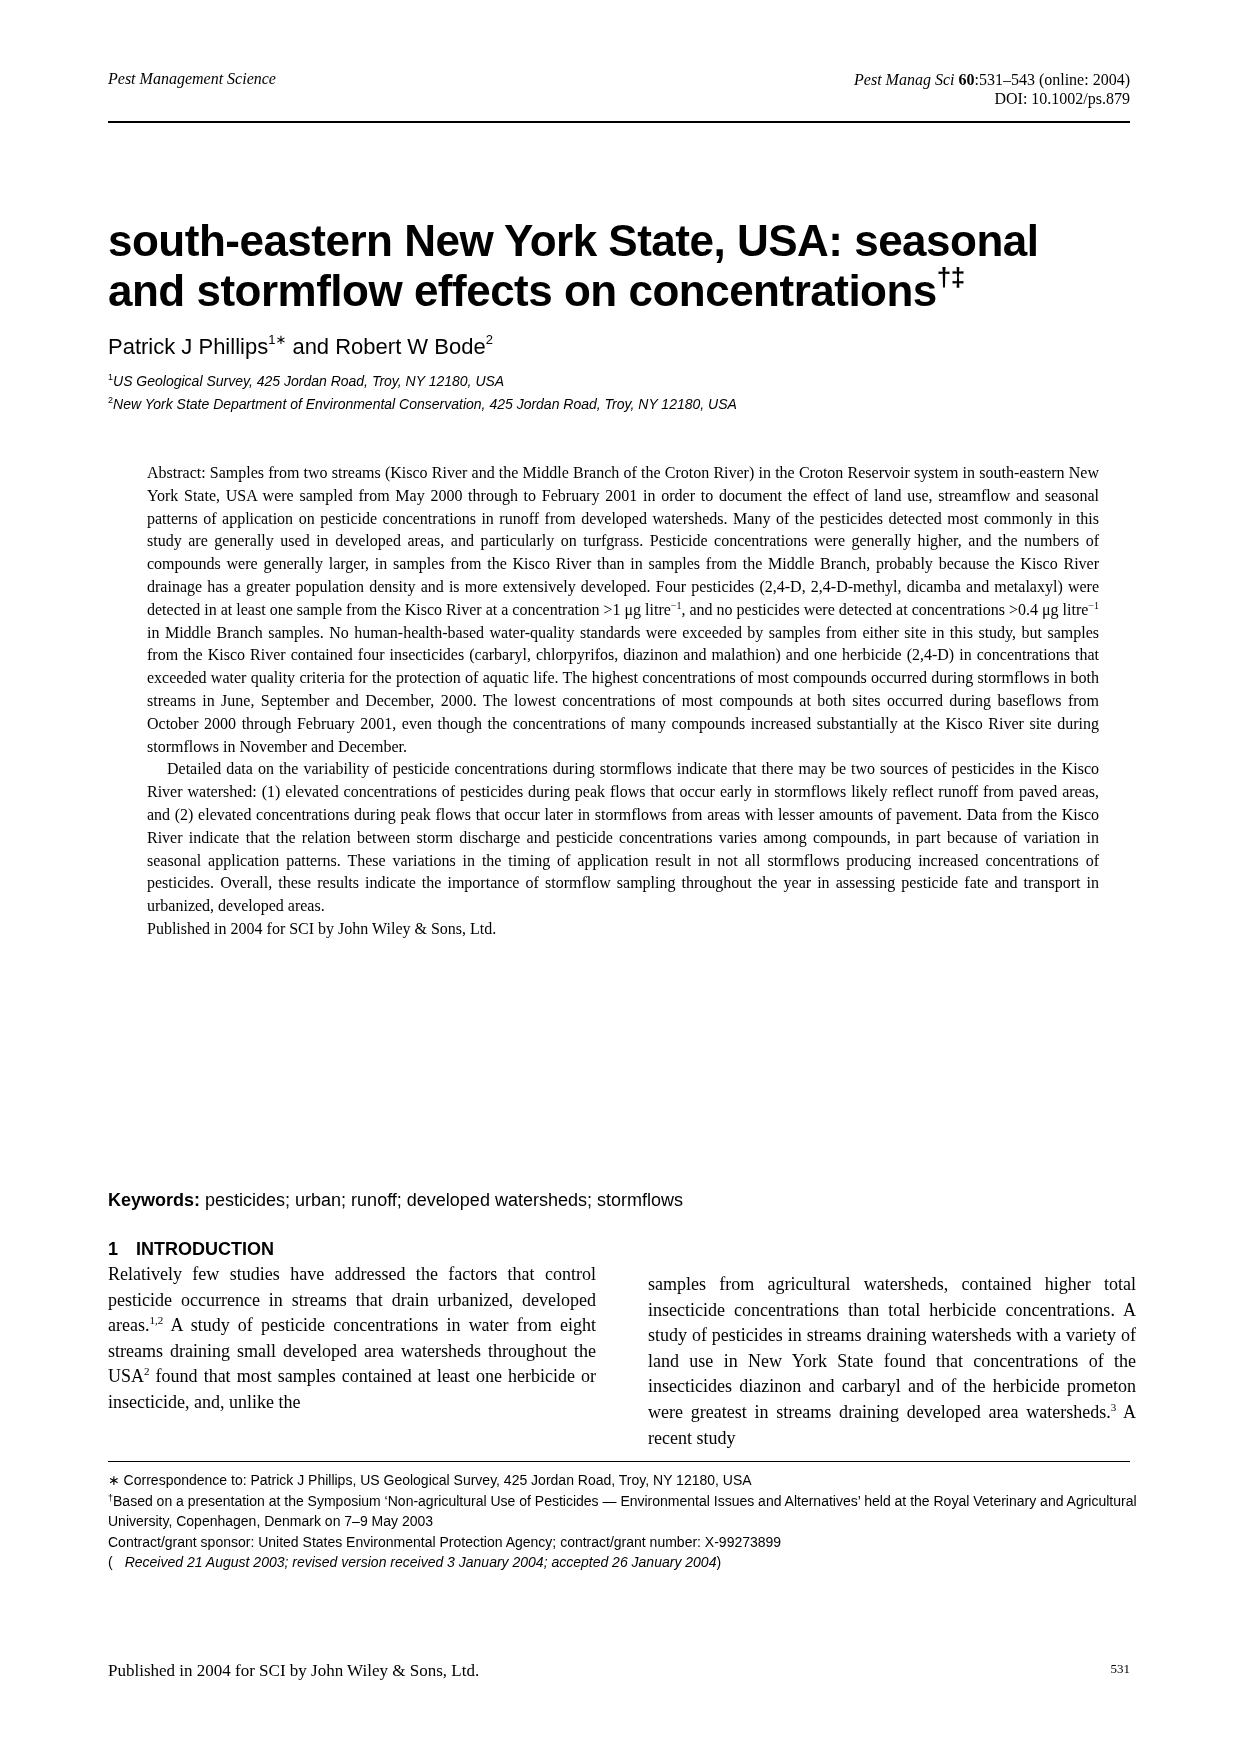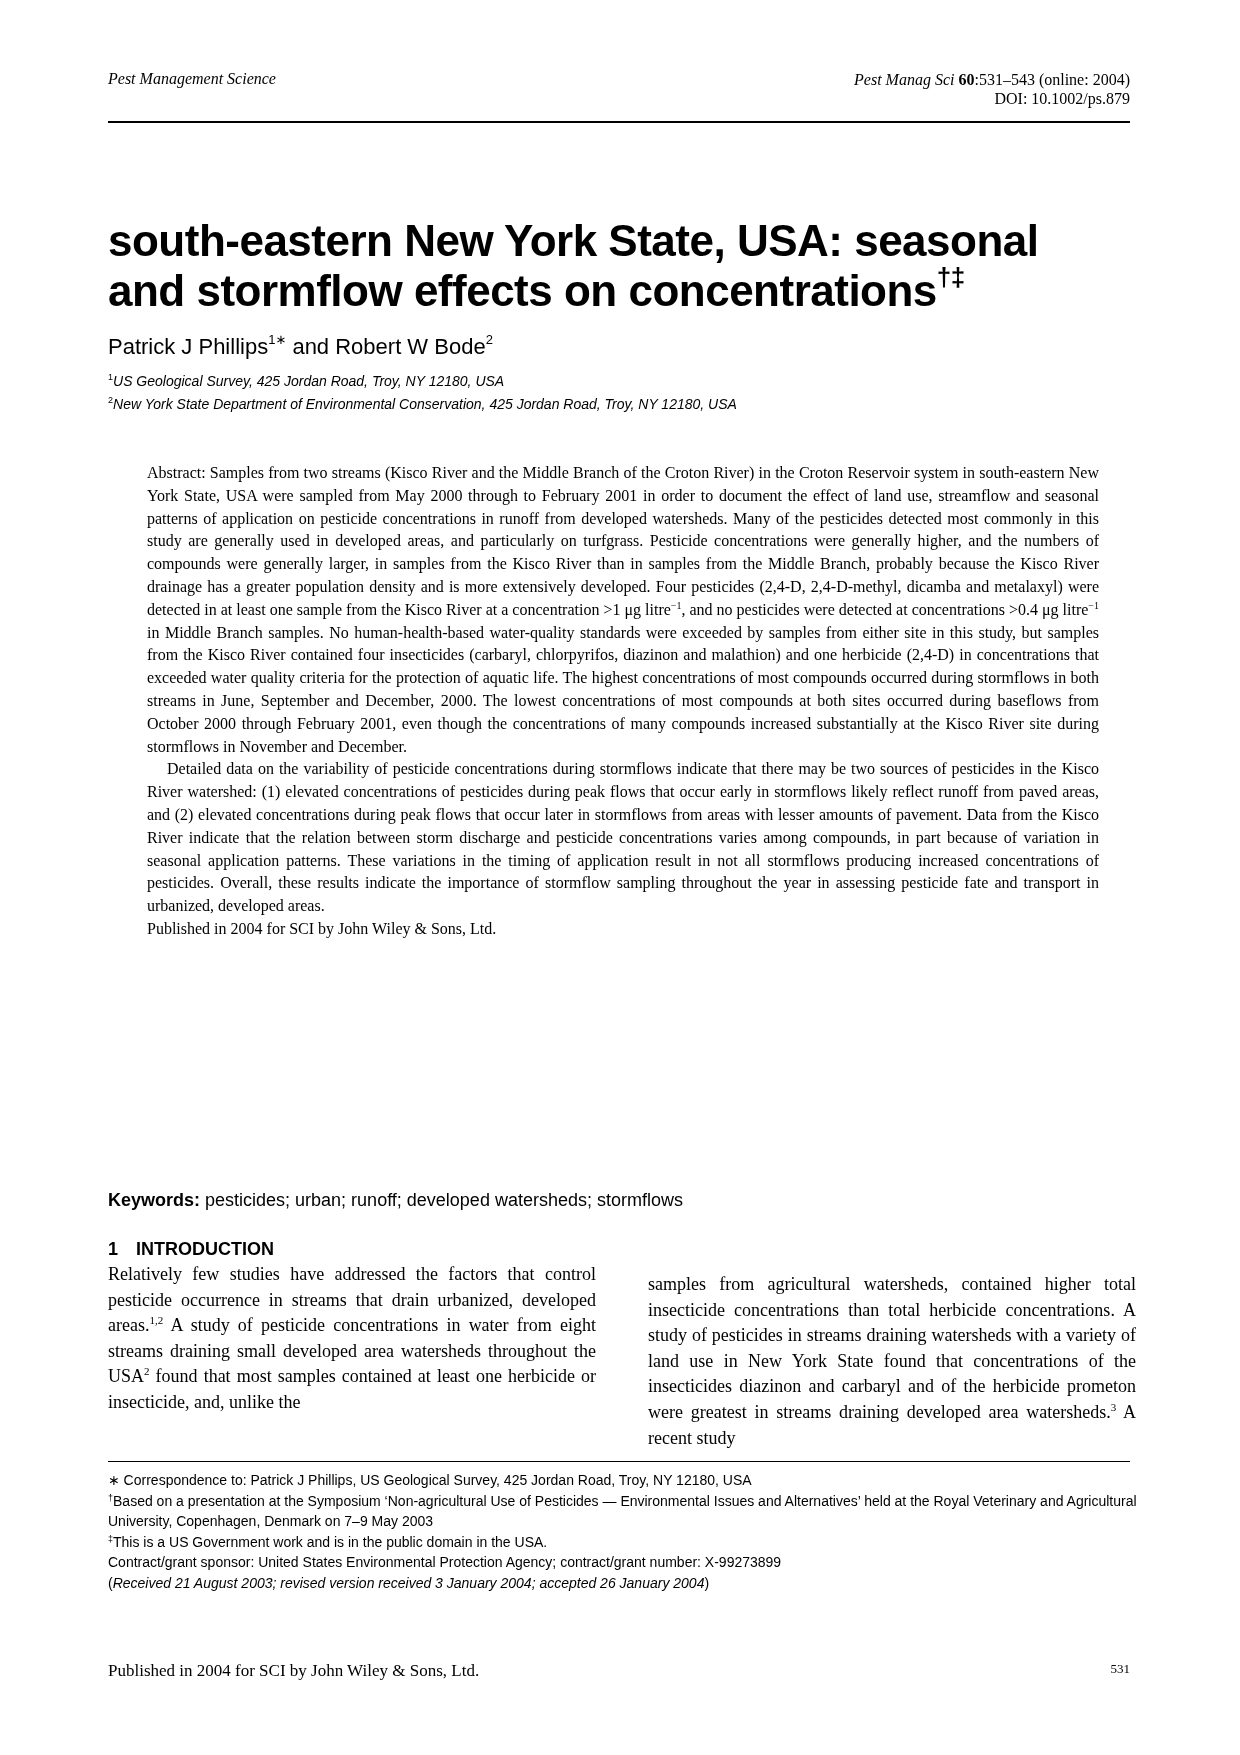--- a/index.html
+++ b/index.html
@@ -34,21 +34,21 @@
   .col-right { left: 648px; margin-top: 36px; }
   .col sup { font-size: 11px; vertical-align: 7px; line-height: 0; }
   .section-head { font-family: "Liberation Sans", sans-serif; font-weight: bold; font-size: 18px; margin: 0; line-height: 26px; }
   .section-head .num { display: inline-block; width: 28px; }
   .col p { margin: 0; }
 
   .foot-rule { position: absolute; left: 108px; top: 1461px; width: 1022px; height: 1px; background: #000; }
   .footnotes { position: absolute; left: 108px; top: 1470px; width: 1030px; font-family: "Liberation Sans", sans-serif; font-size: 14px; line-height: 20.6px; }
   .footnotes div { margin: 0; }
   .footnotes sup { font-size: 9px; vertical-align: 5px; line-height: 0; }
-  .footnotes .it { font-style: italic; }
+  .footnotes .it { font-style: italic; margin-left: 12px; }
 
   .page-foot { position: absolute; left: 108px; top: 1661px; width: 1022px; font-family: "Liberation Serif", serif; font-size: 17px; }
   .page-foot .pf-left { position: absolute; left: 0; top: 0; }
   .page-foot .pf-right { position: absolute; right: 0; top: 0; font-size: 13px; }
 </style>
 </head>
 <body>
 
 <div class="running-head">
   <div class="rh-left">Pest Management Science</div>
@@ -84,21 +84,20 @@
   <p><span>Relatively few studies have addressed the factors that control pesticide occurrence in streams that drain urbanized, developed areas.</span><sup>1,2</sup><span> A study of pesticide concentrations in water from eight streams draining small developed area watersheds throughout the USA</span><sup>2</sup><span> found that most samples contained at least one herbicide or insecticide, and, unlike the</span></p>
 </div>
 <div class="col col-right">
   <p><span>samples from agricultural watersheds, contained higher total insecticide concentrations than total herbicide concentrations. A study of pesticides in streams draining watersheds with a variety of land use in New York State found that concentrations of the insecticides diazinon and carbaryl and of the herbicide prometon were greatest in streams draining developed area watersheds.</span><sup>3</sup><span> A recent study</span></p>
 </div>
 
 <div class="foot-rule"></div>
 <div class="footnotes">
   <div><span>∗</span><span> Correspondence to: Patrick J Phillips, US Geological Survey, 425 Jordan Road, Troy, NY 12180, USA</span></div>
   <div><sup>†</sup><span>Based on a presentation at the Symposium ‘Non-agricultural Use of Pesticides — Environmental Issues and Alternatives’ held at the Royal Veterinary and Agricultural University, Copenhagen, Denmark on 7–9 May 2003</span></div>
-  <div><sup>‡</sup><span>This is a US Government work and is in the public domain in the USA.</span></div>
   <div>Contract/grant sponsor: United States Environmental Protection Agency; contract/grant number: X-99273899</div>
   <div><span>(</span><span class="it">Received 21 August 2003; revised version received 3 January 2004; accepted 26 January 2004</span><span>)</span></div>
 </div>
 
 <div class="page-foot">
   <div class="pf-left">Published in 2004 for SCI by John Wiley &amp; Sons, Ltd.</div>
   <div class="pf-right">531</div>
 </div>
 
 </body></html>

